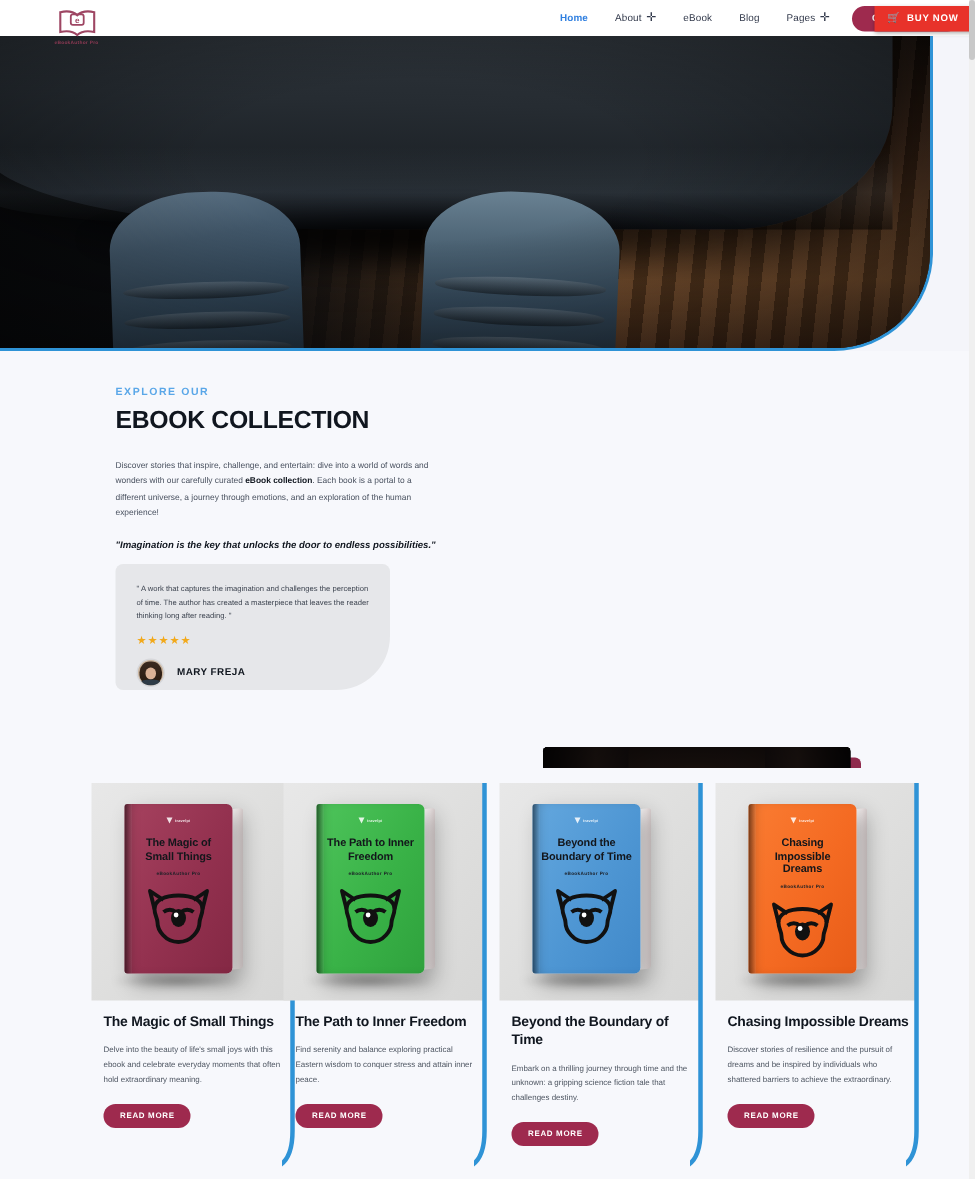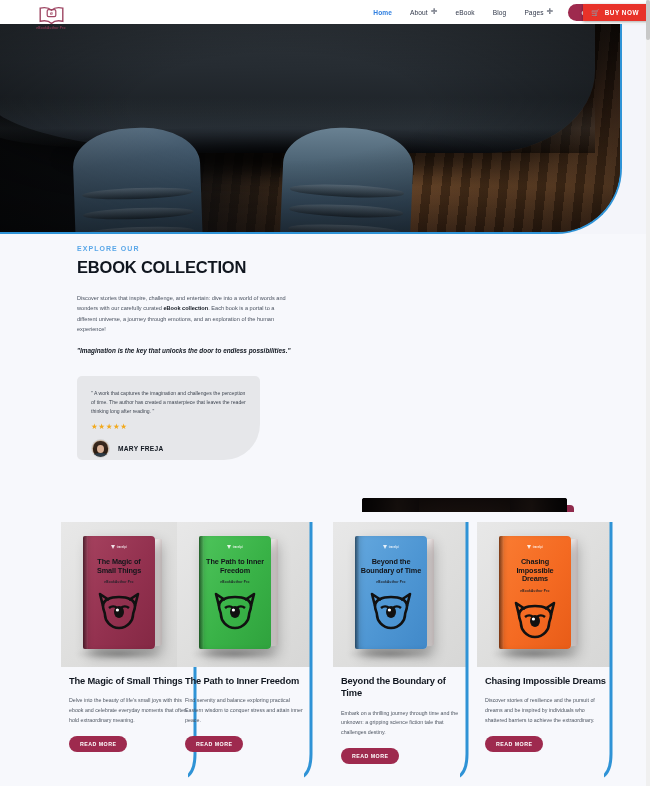--- a/index.html
+++ b/index.html
@@ -106,21 +106,21 @@
     position:absolute; right:0px; top:4px; z-index:45;
     background:#e8322a; color:#fff; font-size:6.4px; font-weight:700;
     letter-spacing:.5px; padding:5px 11px 5px 9px; cursor:pointer;
     display:flex; align-items:center; gap:4px; white-space:nowrap;
     box-shadow:0 1px 3px rgba(0,0,0,.35);
   }
   .cart-ic { font-size:7px; line-height:1; }
 
   
   .collection { position:absolute; top:234px; left:0; width:650px; height:278px; background:#f7f8fc; }
-  .col-left { position:absolute; left:77px; top:11px; width:215px; }
+  .col-left { position:absolute; left:77px; top:24px; width:215px; }
   .eyebrow { font-size:7px; font-weight:700; color:#5aa7e8; letter-spacing:1.05px; }
   .headline { font-size:16.5px; font-weight:700; color:#10161f; letter-spacing:-.2px; margin-top:6px; }
   .body-copy { font-size:5.6px; line-height:1.85; color:#4a5260; margin-top:16px; }
   .body-copy b { color:#10161f; font-weight:700; }
   .quote { font-size:6.4px; font-weight:700; font-style:italic; color:#10161f;
            line-height:1.65; margin-top:12px; }
 
   .testimonial {
     position:absolute; left:77px; top:142px; width:183px; height:84px;
     background:#e6e7ea; border-radius:5px 5px 36px 5px; padding:13px 14px 0 14px;
@@ -413,21 +413,21 @@
             <path d="M7 0 L7 232 Q7 252 -4 256" stroke="#2f93d6" stroke-width="3" fill="none"></path>
           </svg>
       </div>
       <div class="card-body">
         <div class="card-title">The Magic of Small Things</div>
         <div class="card-desc">Delve into the beauty of life's small joys with this ebook and celebrate everyday moments that often hold extraordinary meaning.</div>
         <div class="read-more">READ MORE</div>
       </div>
     </div>
 
-    <div class="card" style="left:177px">
+    <div class="card" style="left:189px">
       <div class="card-img-area">
         <div class="book-shadow"></div>
         <div class="book3d">
           <div class="pages"></div>
           <div class="cover" style="background:linear-gradient(120deg,#4ec45b 0%,#39b247 55%,#2fa23d 100%)">
             <div class="cv-brand">
               <div class="cv-brand-tri"></div>
                 <div class="cv-brand-tx">travelpi</div>
             </div>
             <div class="cv-title">The Path to Inner Freedom</div>

